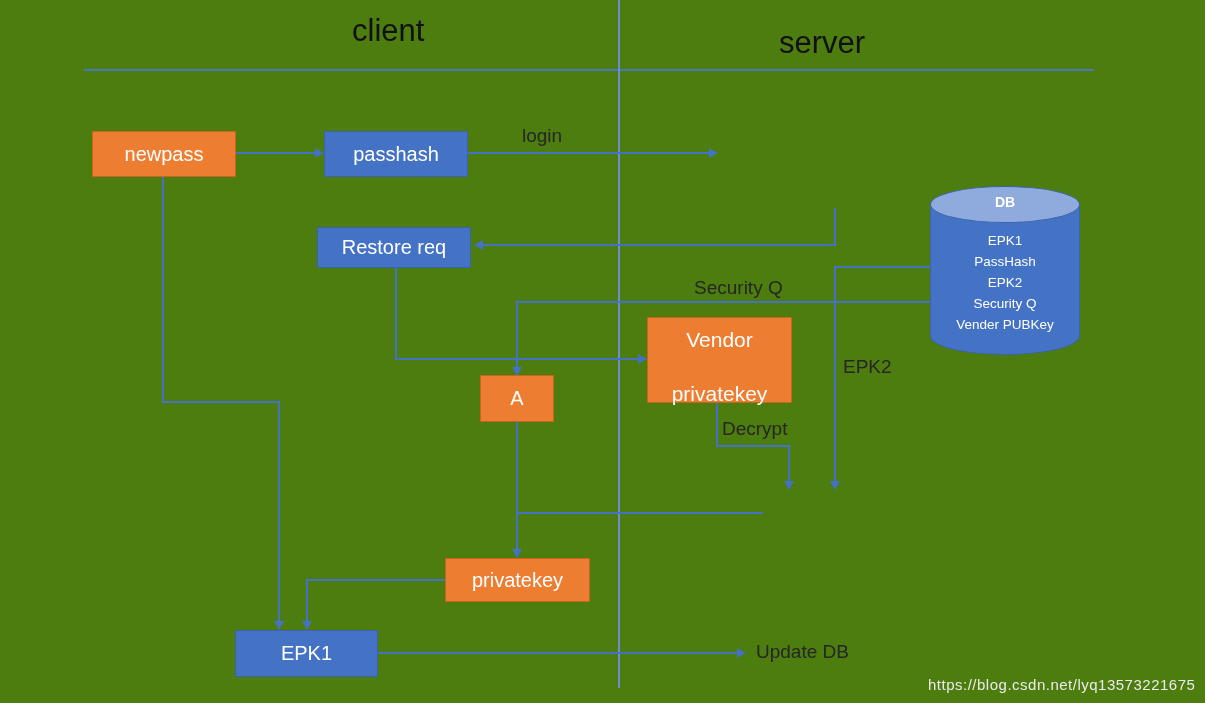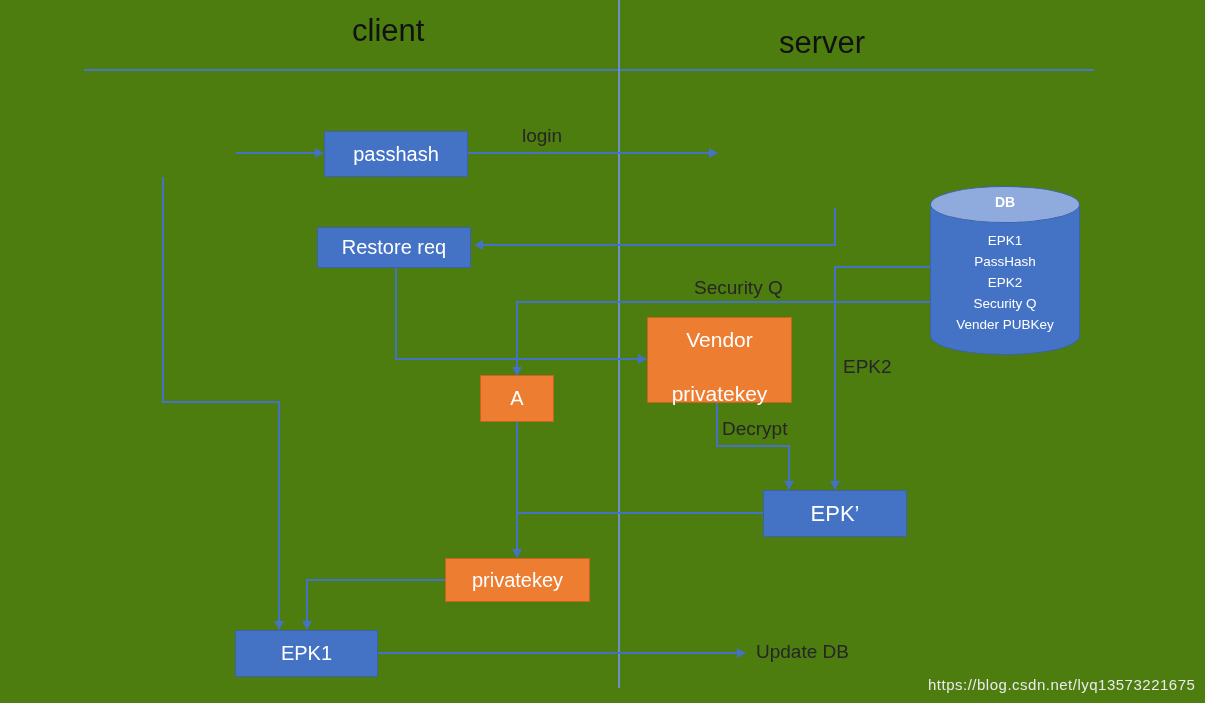--- a/index.html
+++ b/index.html
@@ -101,20 +101,23 @@
 
   <div class="seg" style="left:162px;top:177px;width:2px;height:226px;"></div>
   <div class="seg" style="left:162px;top:401px;width:118px;height:2px;"></div>
   <div class="seg" style="left:278px;top:401px;width:2px;height:221px;"></div>
   <div class="ar ar-down" style="left:274px;top:621px;"></div>
 
   <div class="seg" style="left:378px;top:652px;width:360px;height:2px;"></div>
   <div class="ar ar-right" style="left:737px;top:648px;"></div>
   <div class="edge-label" style="left:756px;top:641px;">Update DB</div>
 
+  <div class="node orange" style="left:92px;top:131px;width:144px;height:46px;">
+    <span>newpass</span>
+  </div>
 
   <div class="node blue" style="left:324px;top:131px;width:144px;height:46px;">
     <span>passhash</span>
   </div>
 
 
   <div class="node blue" style="left:317px;top:227px;width:154px;height:41px;text-align:center;">
     <span>Restore req</span>
   </div>
 
@@ -133,23 +136,20 @@
 
   <div class="node orange vendor-box" style="left:647px;top:317px;width:145px;height:86px;">
     <span>Vendor</span>
     <span>privatekey</span>
   </div>
 
   <div class="node orange" style="left:480px;top:375px;width:74px;height:47px;">
     <span>A</span>
   </div>
 
-  <div class="node blue" style="left:763px;top:490px;width:144px;height:47px;font-size:22px;">
-    <span>EPK’</span>
-  </div>
 
   <div class="node orange" style="left:445px;top:558px;width:145px;height:44px;">
     <span>privatekey</span>
   </div>
 
   <div class="node blue" style="left:235px;top:630px;width:143px;height:47px;">
     <span>EPK1</span>
   </div>
 
   <div class="watermark" style="left:928px;top:676px;">https://blog.csdn.net/lyq13573221675</div>

